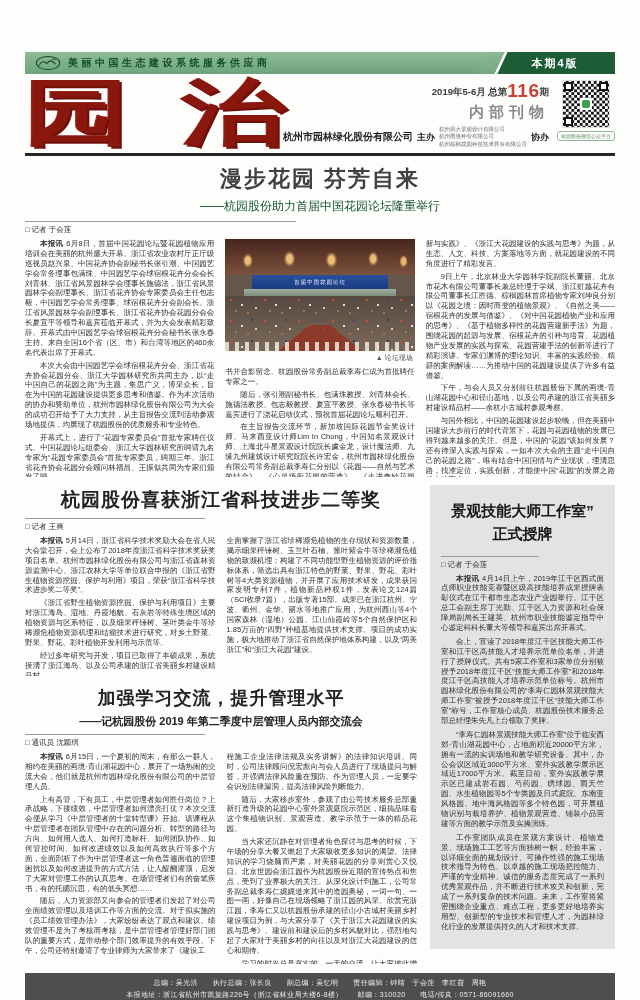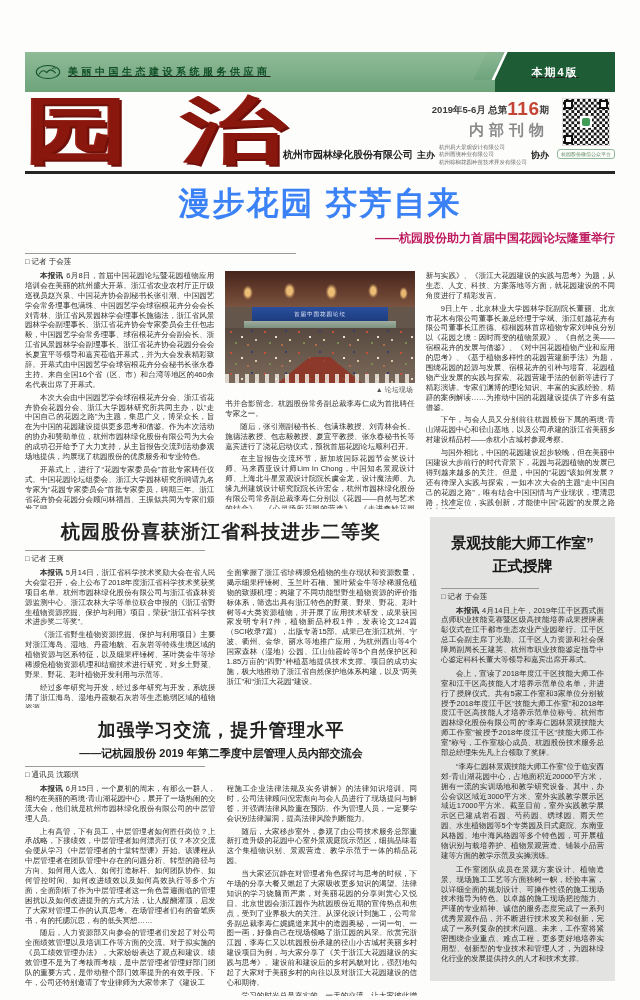--- a/index.html
+++ b/index.html
@@ -4,22 +4,22 @@
 <style>
   html,body{margin:0;padding:0;}
   body{
     width:640px;height:1000px;background:#fdfdfc;
     font-family:"Liberation Sans", sans-serif;color:#222;
     -webkit-font-smoothing:antialiased;overflow:hidden;
   }
   .page{width:590px;margin:0 auto;padding-top:52px;}
 
   
-  .topbar{height:40px;display:flex;align-items:stretch;justify-content:space-between;
-    background:linear-gradient(to bottom,#8fbb97,#6ea47b);overflow:hidden;text-decoration:underline;}
+  .topbar{height:22px;display:flex;align-items:stretch;justify-content:space-between;
+    background:linear-gradient(to bottom,#8fbb97,#6ea47b);overflow:hidden;}
   .topbar-left{display:flex;align-items:center;gap:7px;padding-left:10px;}
   .logo-icon{width:26px;height:16px;flex:0 0 auto;}
   .slogan{font-size:10px;font-weight:bold;color:#12502a;letter-spacing:3.5px;white-space:nowrap;}
   .badge-wrap{position:relative;width:120px;background:#1d5c34;display:flex;align-items:center;justify-content:center;}
   .badge-wrap:before{content:"";position:absolute;left:-14px;top:-4px;width:18px;height:32px;
     background:linear-gradient(to bottom,#8fbb97,#6ea47b);transform:skewX(-25deg);border-right:3px solid #fff;}
   .badge{color:#fff;font-size:11px;font-weight:bold;letter-spacing:2px;}
 
   
   .mast-row{display:flex;margin-top:6px;height:68px;}
@@ -43,22 +43,22 @@
   .f1{top:1px;left:1px}.f2{top:1px;right:1px}.f3{bottom:1px;left:1px}
   .qr-center{position:absolute;top:17px;left:17px;width:12px;height:12px;background:#fff;border-radius:2px;
     display:flex;align-items:center;justify-content:center;}
   .qr-center i{width:8px;height:8px;background:#3f9d57;border-radius:2px;display:block;}
   .qr-caption{margin-top:3px;font-size:5px;color:#5a8a5a;border:1px solid #8fb89b;border-radius:3px;
     padding:1px 3px;white-space:nowrap;}
 
   .rule{border-top:3px solid #262626;margin:5px 0 8px 0;}
 
   
-  .a-title{font-size:32px;font-weight:bold;text-align:center;letter-spacing:2px;color:#3b82f6;margin:2px 0 4px;}
-  .a-sub{font-size:12px;font-weight:bold;text-align:right;color:#be185d;margin-bottom:6px;}
+  .a-title{font-size:22px;font-weight:bold;text-align:center;letter-spacing:2px;color:#404040;margin:2px 0 4px;}
+  .a-sub{font-size:12px;font-weight:normal;text-align:center;color:#14532d;margin-bottom:6px;}
   .byline{font-size:7.5px;color:#333;border-top:1px solid #9a9a9a;width:46%;padding:3px 0 4px;}
   .cols{display:flex;gap:11px;}
   .col{flex:1 1 0;overflow:hidden;}
   .para,.cont{font-size:7.5px;line-height:1.32;color:#2e2e2e;text-align:justify;margin:0 0 3px;}
   .para{text-indent:2em;}
   .cont{text-indent:0;}
   .lead{font-weight:bold;margin-right:3px;}
 
   
   .art1 .cols .col{height:238px;}
@@ -207,21 +207,21 @@
   <div class="main-row">
     <div class="left-region">
 
       <div class="art2">
         <div class="a-title2">杭园股份喜获浙江省科技进步二等奖</div>
         <div class="byline">□ 记者 王爽</div>
         <div class="cols">
           <div class="col">
             <p class="para"><span class="lead">本报讯</span><span>5月14日，浙江省科学技术奖励大会在省人民大会堂召开，会上公布了2018年度浙江省科学技术奖获奖项目名单。杭州市园林绿化股份有限公司与浙江省森林资源监测中心、浙江农林大学等单位联合申报的《浙江省野生植物资源挖掘、保护与利用》项目，荣获“浙江省科学技术进步奖二等奖”。</span></p>
             <p class="para">《浙江省野生植物资源挖掘、保护与利用项目》主要对浙江海岛、湿地、丹霞地貌、石灰岩等特殊生境区域的植物资源与区系特征，以及细果秤锤树、茎叶类金牛等珍稀濒危植物资源机理和结瘤技术进行研究，对乡土野菜、野果、野花、彩叶植物开发利用与示范等。</p>
-            <p class="para">经过多年研究与开发，经过多年研究与开发，系统摸清了浙江海岛、湿地丹霞貌石灰岩等生态脆弱区域的植物资源，</p>
+            <p class="para">经过多年研究与开发，项目已取得了丰硕成果，系统摸清了浙江海岛、以及公司承建的浙江省美丽乡村建设精品村，</p>
           </div>
           <div class="col">
             <p class="cont">全面掌握了浙江省珍稀濒危植物的生存现状和资源数量，揭示细果秤锤树、玉兰叶石楠、篦叶紫金牛等珍稀濒危植物的致濒机理；构建了不同功能型野生植物资源的评价指标体系，筛选出具有浙江特色的野菜、野果、野花、彩叶树等4大类资源植物，并开展了应用技术研发，成果获国家发明专利7件，植物新品种权1件，发表论文124篇（SCI收录7篇），出版专著15部。成果已在浙江杭州、宁波、衢州、金华、丽水等地推广应用，为杭州西山等4个国家森林（湿地）公园、江山仙霞岭等5个自然保护区和1.85万亩的“四野”种植基地提供技术支撑。项目的成功实施，极大地推动了浙江省自然保护地体系构建，以及“两美浙江”和“浙江大花园”建设。</p>
           </div>
         </div>
       </div>
 
       <div class="art3">
         <div class="a-title3">加强学习交流，提升管理水平</div>
         <div class="a-sub3">——记杭园股份 2019 年第二季度中层管理人员内部交流会</div>

